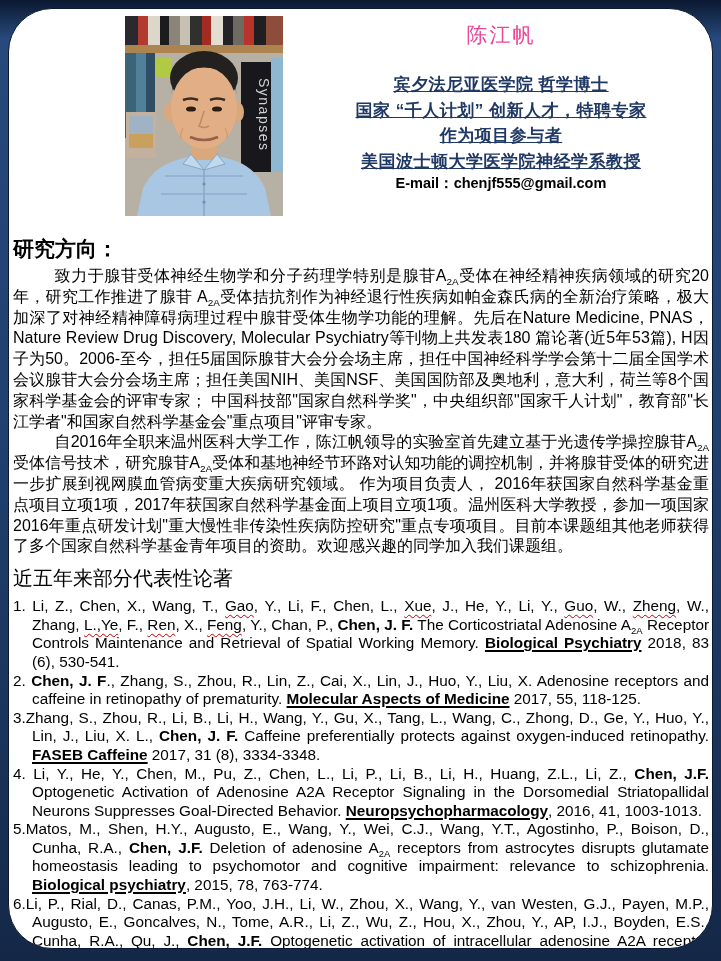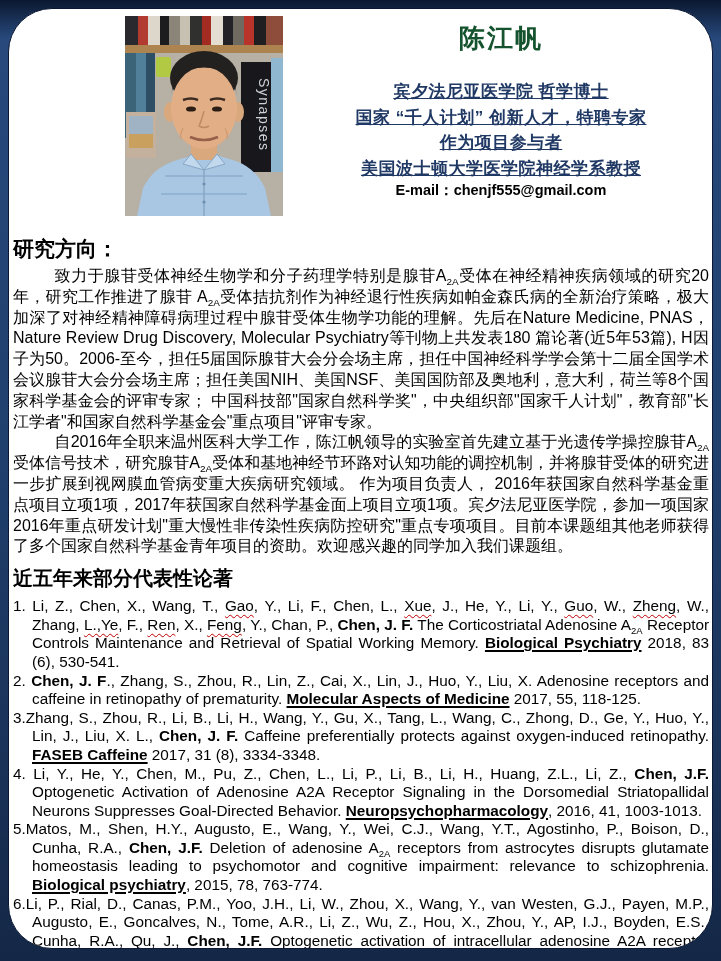--- a/index.html
+++ b/index.html
@@ -13,29 +13,29 @@
   .page{
     position:absolute;left:8px;top:8px;right:8px;bottom:12px;
     background:#ffffff;border:1px solid #0a1833;border-radius:44px;
     box-sizing:border-box;padding:0 3px 0 4px;overflow:hidden;
   }
   
   .header{position:relative;height:214px;}
   .photo{position:absolute;left:112px;top:7px;width:158px;height:200px;}
   .photo svg{display:block;width:100%;height:100%;}
   .info{margin-left:280px;padding-top:12px;text-align:center;}
-  .name{font-size:26px;font-weight:bold;color:#14532d;letter-spacing:2px;}
+  .name{font-size:21px;font-weight:normal;color:#ec4899;letter-spacing:2px;}
   .creds{margin-top:23px;}
   .cred{font-size:17px;font-weight:bold;color:#1f3864;line-height:25.5px;letter-spacing:0.5px;text-decoration:underline;}
   .email{font-size:14.5px;font-weight:bold;color:#000;}
   
   .research h2{font-size:21px;font-weight:bold;margin:12px 0 3px 0;color:#000;}
   .research p{margin:0;font-size:16px;line-height:20.8px;text-align:justify;text-indent:2.6em;}
   
-  .pubs h2{font-size:20px;font-weight:bold;margin:8px 0 5px 0;color:#000;}
+  .pubs h2{font-size:20px;font-weight:normal;margin:8px 0 5px 0;color:#000;}
   .ref{font-size:15.3px;line-height:18.6px;text-align:justify;padding-left:19px;text-indent:-19px;}
   
   .b{font-weight:bold;}
   .u{text-decoration:underline;text-decoration-thickness:1.5px;text-underline-offset:2px;}
   .sq{text-decoration-line:underline;text-decoration-style:wavy;text-decoration-color:#c00000;text-decoration-thickness:1px;text-underline-offset:2.5px;}
   sub{font-size:0.62em;line-height:0;}
 </style>
 </head>
 <body>
 
@@ -113,21 +113,21 @@
         <div class="cred">作为项目参与者</div>
         <div class="cred">美国波士顿大学医学院神经学系教授</div>
       </div>
       <div class="email"><span>E-mail：</span><span>chenjf555@gmail.com</span></div>
     </div>
   </div>
 
   <div class="research">
     <h2>研究方向：</h2>
     <p><span>致力于腺苷受体神经生物学和分子药理学特别是腺苷A</span><sub>2A</sub><span>受体在神经精神疾病领域的研究20年，研究工作推进了腺苷 A</span><sub>2A</sub><span>受体拮抗剂作为神经退行性疾病如帕金森氏病的全新治疗策略，极大加深了对神经精神障碍病理过程中腺苷受体生物学功能的理解。先后在Nature Medicine, PNAS， Nature Review Drug Discovery, Molecular Psychiatry等刊物上共发表180 篇论著(近5年53篇), H因子为50。2006-至今，担任5届国际腺苷大会分会场主席，担任中国神经科学学会第十二届全国学术会议腺苷大会分会场主席；担任美国NIH、美国NSF、美国国防部及奥地利，意大利，荷兰等8个国家科学基金会的评审专家； 中国科技部"国家自然科学奖"，中央组织部"国家千人计划"，教育部"长江学者"和国家自然科学基金会"重点项目"评审专家。</span></p>
-    <p><span>自2016年全职来温州医科大学工作，陈江帆领导的实验室首先建立基于光遗传学操控腺苷A</span><sub>2A</sub><span>受体信号技术，研究腺苷A</span><sub>2A</sub><span>受体和基地神经节环路对认知功能的调控机制，并将腺苷受体的研究进一步扩展到视网膜血管病变重大疾病研究领域。 作为项目负责人， 2016年获国家自然科学基金重点项目立项1项，2017年获国家自然科学基金面上项目立项1项。宾夕法尼亚医学院，参加一项国家2016年重点研发计划"重大慢性非传染性疾病防控研究"重点专项项目。目前本课题组其他老师获得了多个国家自然科学基金青年项目的资助。欢迎感兴趣的同学加入我们课题组。</span></p>
+    <p><span>自2016年全职来温州医科大学工作，陈江帆领导的实验室首先建立基于光遗传学操控腺苷A</span><sub>2A</sub><span>受体信号技术，研究腺苷A</span><sub>2A</sub><span>受体和基地神经节环路对认知功能的调控机制，并将腺苷受体的研究进一步扩展到视网膜血管病变重大疾病研究领域。 作为项目负责人， 2016年获国家自然科学基金重点项目立项1项，2017年获国家自然科学基金面上项目立项1项。温州医科大学教授，参加一项国家2016年重点研发计划"重大慢性非传染性疾病防控研究"重点专项项目。目前本课题组其他老师获得了多个国家自然科学基金青年项目的资助。欢迎感兴趣的同学加入我们课题组。</span></p>
   </div>
 
   <div class="pubs">
     <h2>近五年来部分代表性论著</h2>
     <div class="ref"><span>1. Li, Z., Chen, X., Wang, T., </span><span class="sq">Gao</span><span>, Y., Li, F., Chen, L., </span><span class="sq">Xue</span><span>, J., He, Y., Li, Y., </span><span class="sq">Guo</span><span>, W., </span><span class="sq">Zheng</span><span>, W., Zhang, </span><span class="sq">L.,Ye</span><span>, F., </span><span class="sq">Ren</span><span>, X., </span><span class="sq">Feng</span><span>, Y., Chan, P., </span><span class="b">Chen, J. F.</span><span> The Corticostriatal Adenosine A</span><sub>2A</sub><span> Receptor Controls Maintenance and Retrieval of Spatial Working Memory. </span><span class="b u">Biological Psychiatry</span><span> 2018, 83 (6), 530-541.</span></div>
     <div class="ref"><span>2. </span><span class="b">Chen, J. F</span><span>., Zhang, S., Zhou, R., Lin, Z., Cai, X., Lin, J., Huo, Y., Liu, X. Adenosine receptors and caffeine in retinopathy of prematurity. </span><span class="b u">Molecular Aspects of Medicine</span><span> 2017, 55, 118-125.</span></div>
     <div class="ref"><span>3.Zhang, S., Zhou, R., Li, B., Li, H., Wang, Y., Gu, X., Tang, L., Wang, C., Zhong, D., Ge, Y., Huo, Y., Lin, J., Liu, X. L., </span><span class="b">Chen, J. F.</span><span> Caffeine preferentially protects against oxygen-induced retinopathy. </span><span class="b u">FASEB Caffeine</span><span> 2017, 31 (8), 3334-3348.</span></div>
     <div class="ref"><span>4. Li, Y., He, Y., Chen, M., Pu, Z., Chen, L., Li, P., Li, B., Li, H., Huang, Z.L., Li, Z., </span><span class="b">Chen, J.F.</span><span> Optogenetic Activation of Adenosine A2A Receptor Signaling in the Dorsomedial Striatopallidal Neurons Suppresses Goal-Directed Behavior. </span><span class="b u">Neuropsychopharmacology</span><span>, 2016, 41, 1003-1013.</span></div>
     <div class="ref"><span>5.Matos, M., Shen, H.Y., Augusto, E., Wang, Y., Wei, C.J., Wang, Y.T., Agostinho, P., Boison, D., Cunha, R.A., </span><span class="b">Chen, J.F.</span><span> Deletion of adenosine A</span><sub>2A</sub><span> receptors from astrocytes disrupts glutamate homeostasis leading to psychomotor and cognitive impairment: relevance to schizophrenia. </span><span class="b u">Biological psychiatry</span><span>, 2015, 78, 763-774.</span></div>
     <div class="ref"><span>6.Li, P., Rial, D., Canas, P.M., Yoo, J.H., Li, W., Zhou, X., Wang, Y., van Westen, G.J., Payen, M.P., Augusto, E., Goncalves, N., Tome, A.R., Li, Z., Wu, Z., Hou, X., Zhou, Y., AP, I.J., Boyden, E.S., Cunha, R.A., Qu, J., </span><span class="b">Chen, J.F.</span><span> </span><span class="sq">Optogenetic</span><span> activation of intracellular adenosine A2A receptor signaling in the hippocampus is sufficient to trigger CREB phosphorylation and impair memory. </span></div>

